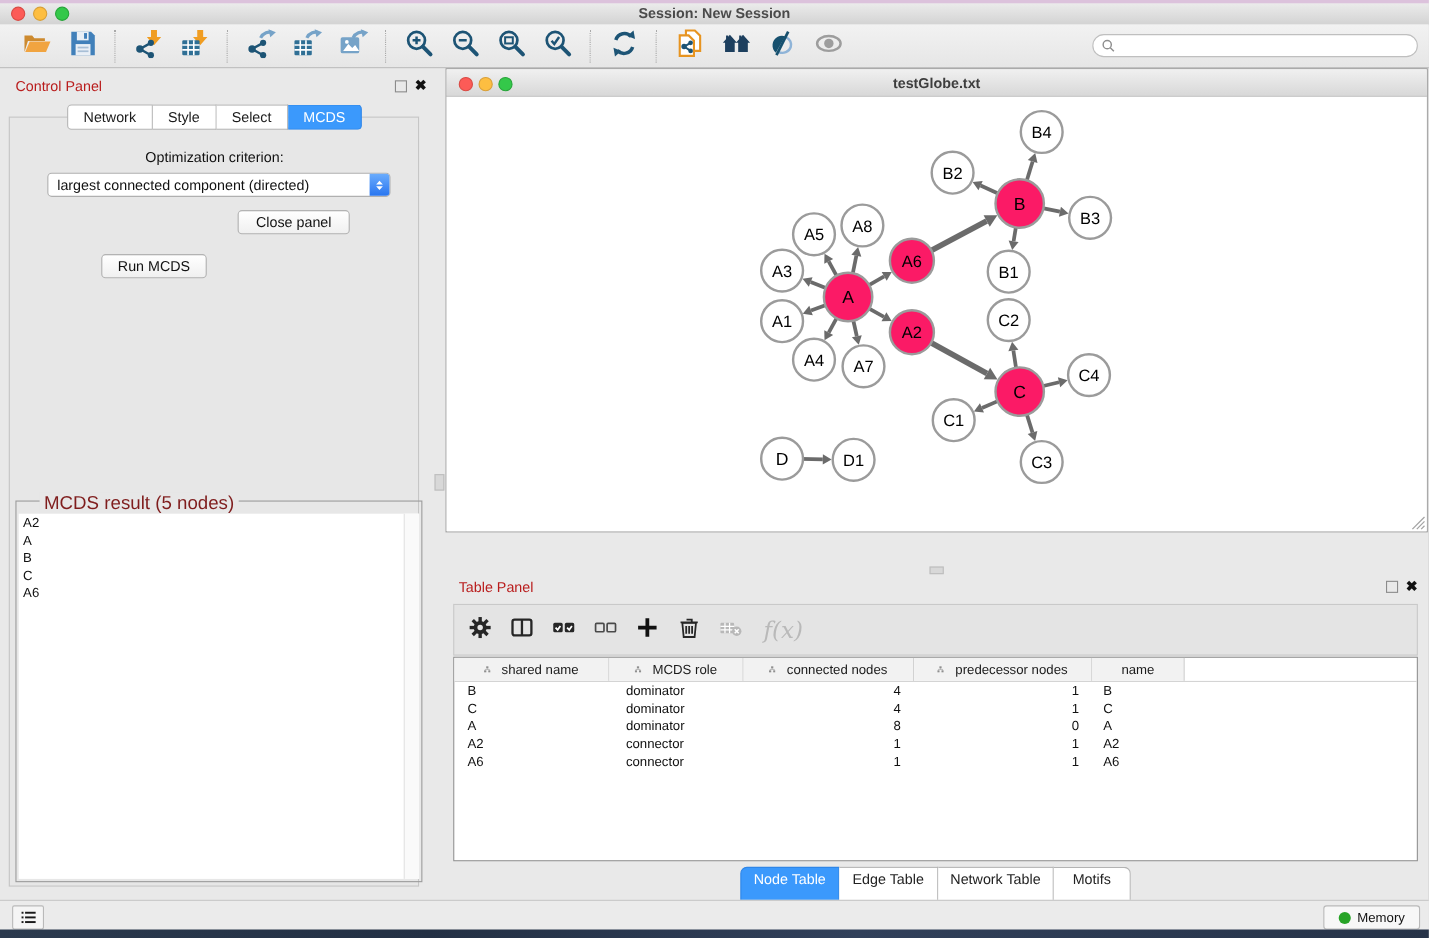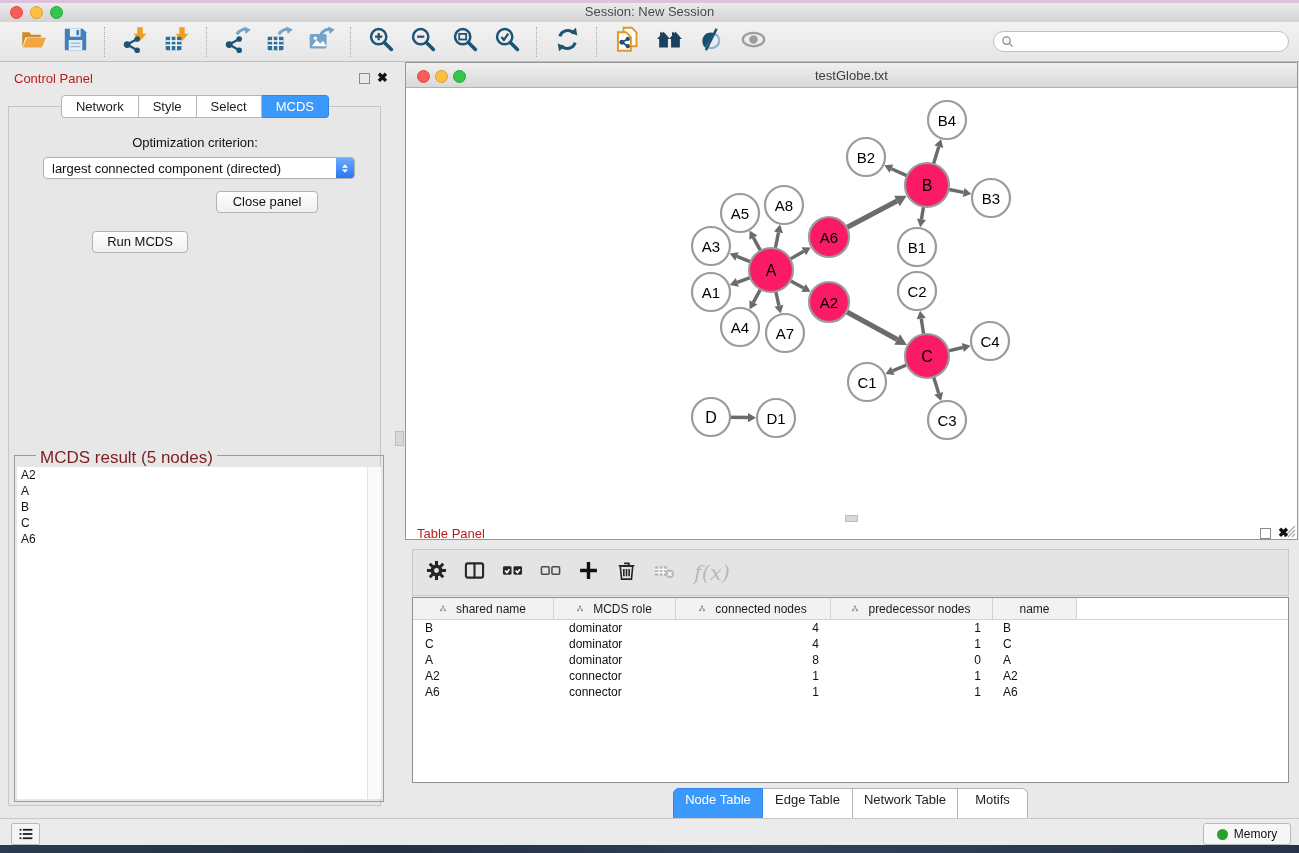--- a/index.html
+++ b/index.html
@@ -6,21 +6,21 @@
   body{font-family:"Liberation Sans",sans-serif;background:#555;}
   #root{position:relative;width:1299px;height:853px;background:#e9e9e9;overflow:hidden;}
   .abs{position:absolute;}
   
   #titlebar{left:0;top:0;width:1299px;height:22px;background:linear-gradient(#efefef,#d3d3d3);border-bottom:1px solid #b6b6b6;}
   #titlebar .accent{position:absolute;left:0;top:0;width:100%;height:3px;background:#dcc2dc;}
   .tl{position:absolute;top:6px;width:11px;height:11px;border-radius:50%;}
   .tl.red{background:#fc5b57;border:1px solid #d94a44;}
   .tl.yel{background:#fdbe41;border:1px solid #d9a038;}
   .tl.grn{background:#34c84a;border:1px solid #28a53a;}
-  .win-title{position:absolute;width:100%;text-align:center;top:4px;font-size:13px;color:#4a4a4a;}
+  .win-title{position:absolute;width:100%;text-align:center;top:4px;font-size:13px;color:#4a4a4a;font-weight:bold;}
   
   #toolbar{left:0;top:22px;width:1299px;height:40px;background:linear-gradient(#f2f2f2,#e6e6e6);border-bottom:1px solid #bdbdbd;display:flex;align-items:center;padding-left:12px;box-sizing:border-box;}
   .tb-btn{width:32px;height:32px;display:flex;align-items:center;justify-content:center;margin:0 5px;}
   .tb-btn svg{width:27px;height:27px;}
   .tb-sep{width:1px;height:30px;border-left:1px dotted #a9a9a9;margin:0 8px;}
   #search-wrap{position:absolute;right:10px;top:9px;width:296px;height:21px;background:#fff;border:1px solid #bfbfbf;border-radius:11px;display:flex;align-items:center;padding-left:7px;box-sizing:border-box;}
   #search-wrap svg{width:13px;height:13px;}
   #search-input{border:none;outline:none;flex:1;font-size:13px;background:transparent;height:16px;margin-left:4px;}
   
   #control-panel{left:0;top:62px;width:390px;height:757px;}
@@ -39,21 +39,21 @@
   #opt-dropdown .dd-stepper{width:18px;height:20px;border-radius:0 3px 3px 0;background:linear-gradient(#6aacfd,#2a76f0);display:flex;align-items:center;justify-content:center;}
   .cp-btn{position:absolute;height:22px;background:linear-gradient(#ffffff,#f0f0f0);border:1px solid #b3b3b3;border-radius:4px;font-size:13px;color:#111;text-align:center;line-height:20px;box-sizing:border-box;}
   #run-btn{left:92px;top:129px;width:96px;margin-top:40px;}
   #close-btn{left:216px;top:129px;width:102px;}
   #result-box{position:absolute;left:14px;top:393px;width:368px;height:345px;border:1px solid #9c9c9c;}
   #result-legend{position:absolute;top:-8px;left:21px;padding:0 4px;background:#e7e7e7;font-size:17px;color:#7f1d1d;}
   #result-list{position:absolute;left:2px;top:11px;right:2px;bottom:2px;background:#fff;overflow:hidden;}
   .result-item{font-size:12px;line-height:16px;padding-left:4px;color:#111;}
   #result-scroll{position:absolute;top:11px;right:2px;bottom:2px;width:13px;background:#fafafa;border-left:1px solid #e3e3e3;}
   
-  #network-window{left:405px;top:62px;width:893px;height:478px;border:1px solid #979797;box-sizing:border-box;background:#fff;}
+  #network-window{left:405px;top:62px;width:893px;height:422px;border:1px solid #979797;box-sizing:border-box;background:#fff;}
   #nw-titlebar{position:absolute;left:0;top:0;width:100%;height:25px;background:linear-gradient(#f0f0f0,#d8d8d8);border-bottom:1px solid #b1b1b1;box-sizing:border-box;}
   #nw-titlebar .tl{top:7px;}
   #nw-title{top:5px;font-size:13px;color:#3d3d3d;}
   #nw-canvas{position:absolute;left:0;top:25px;right:0;bottom:0;background:#fff;}
   #nw-grip{position:absolute;right:1px;bottom:1px;width:13px;height:13px;}
   .split-handle{background:#d8d8d8;border:1px solid #bdbdbd;box-sizing:border-box;}
   #handle-left{left:395px;top:431px;width:9px;height:15px;}
   #handle-bottom{left:845px;top:515px;width:13px;height:7px;}
   
   #table-panel{left:405px;top:520px;width:894px;height:292px;}

